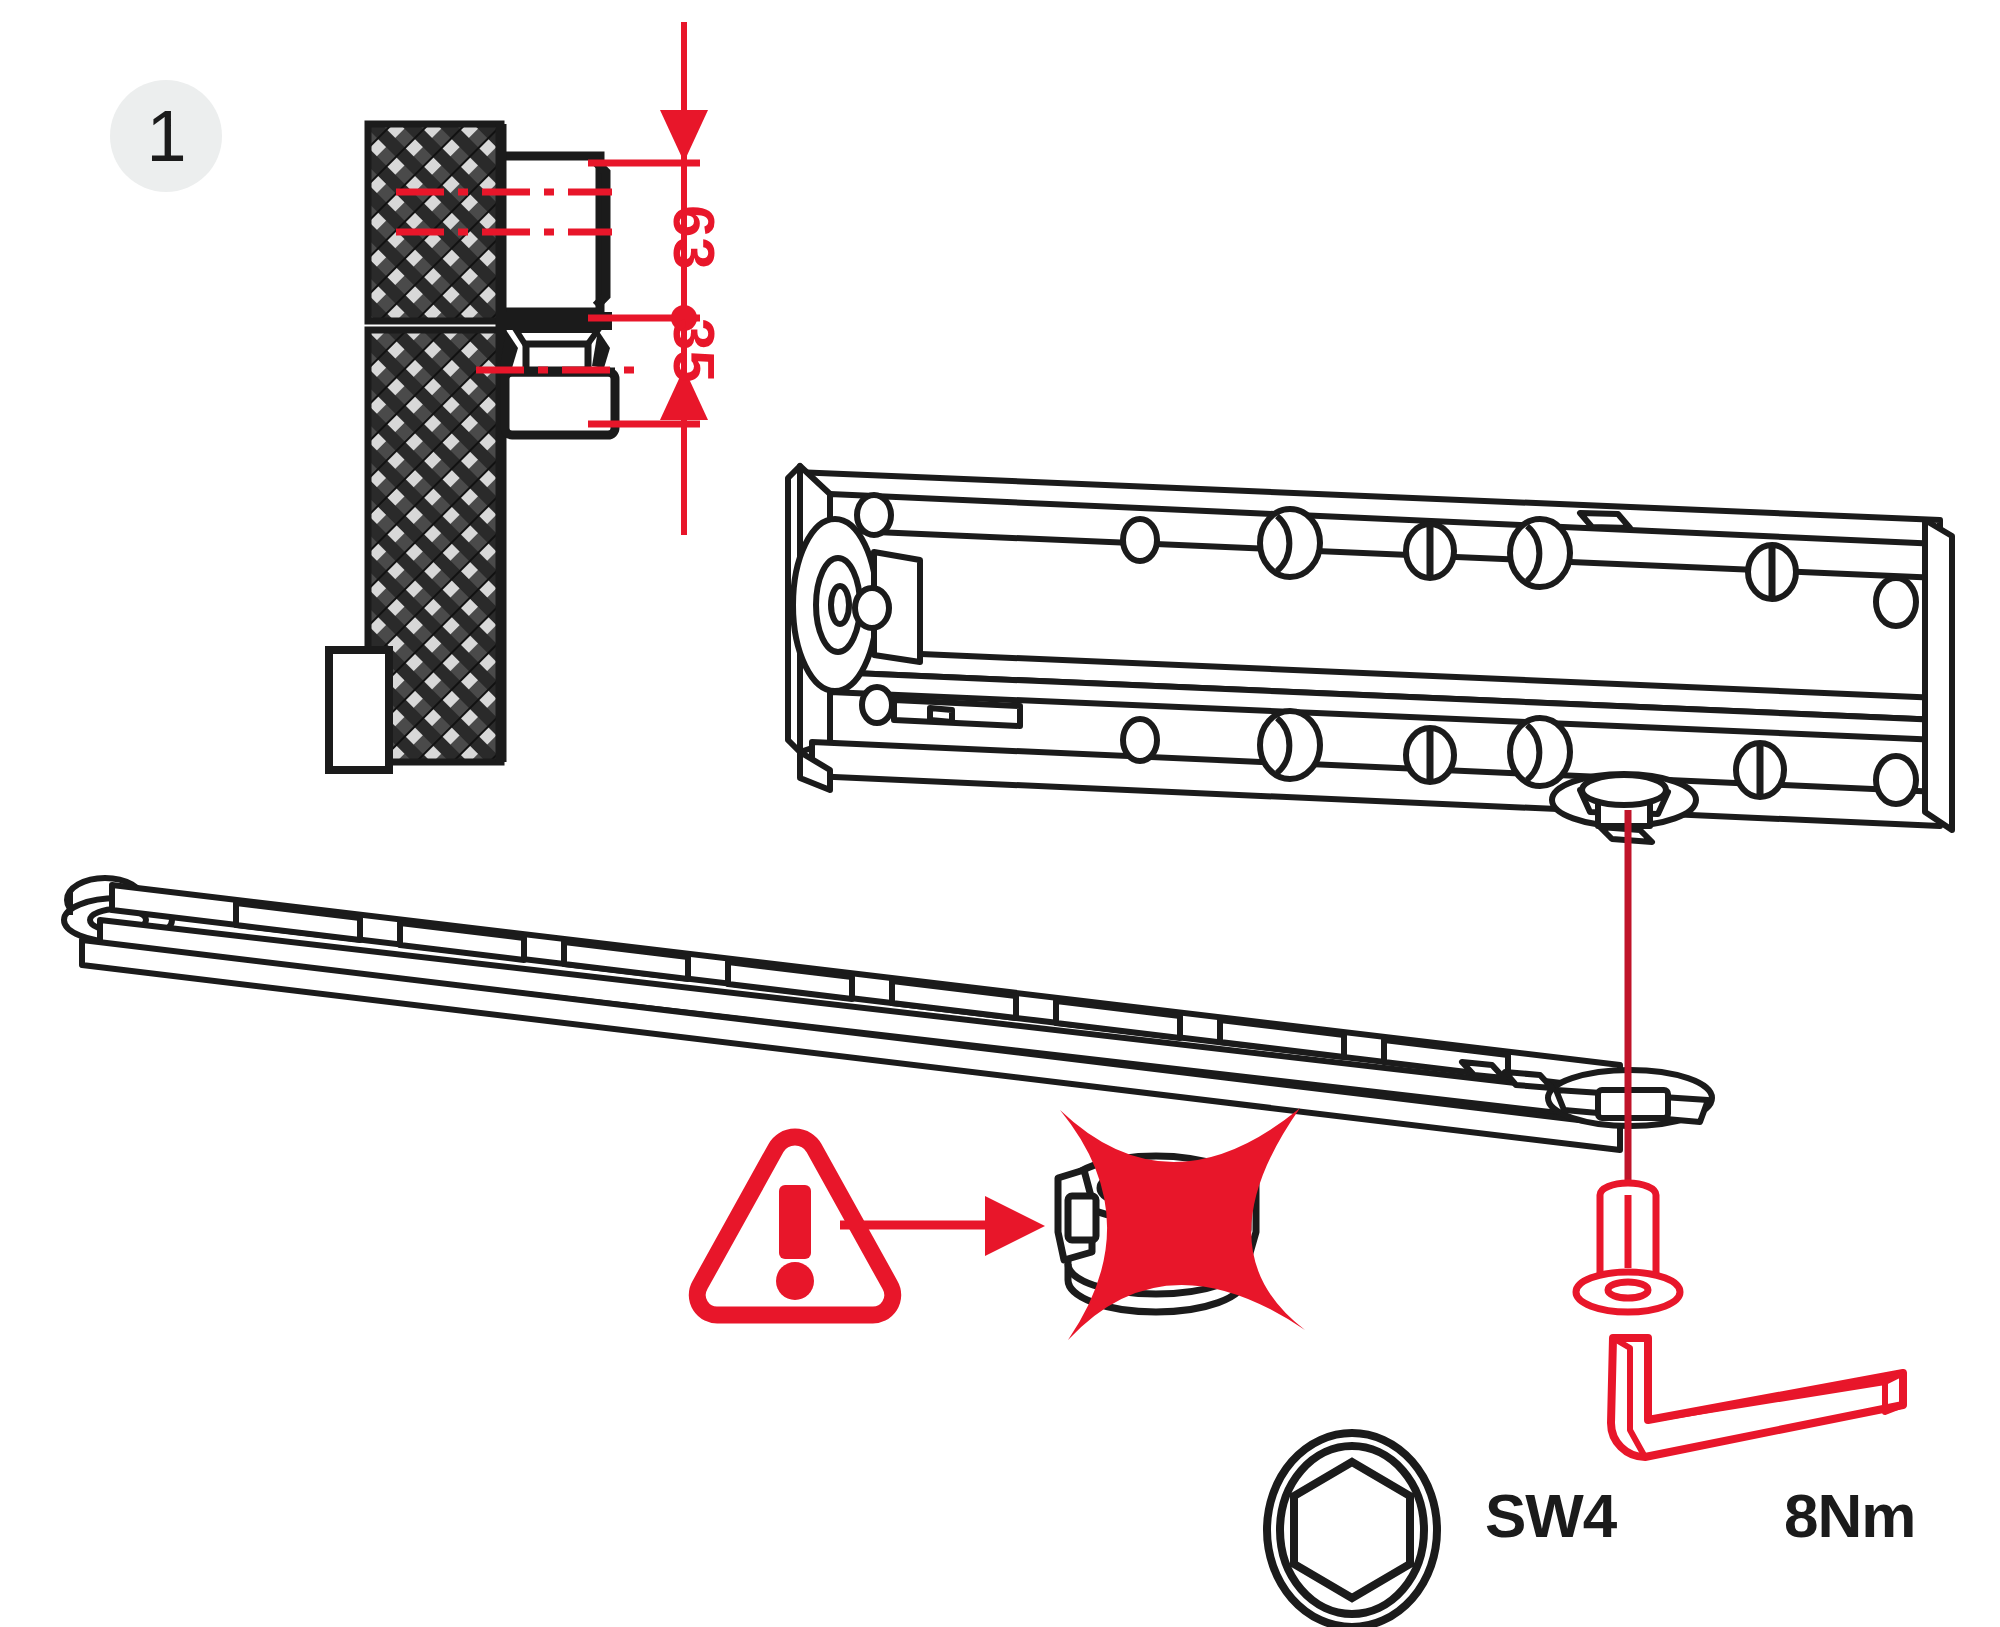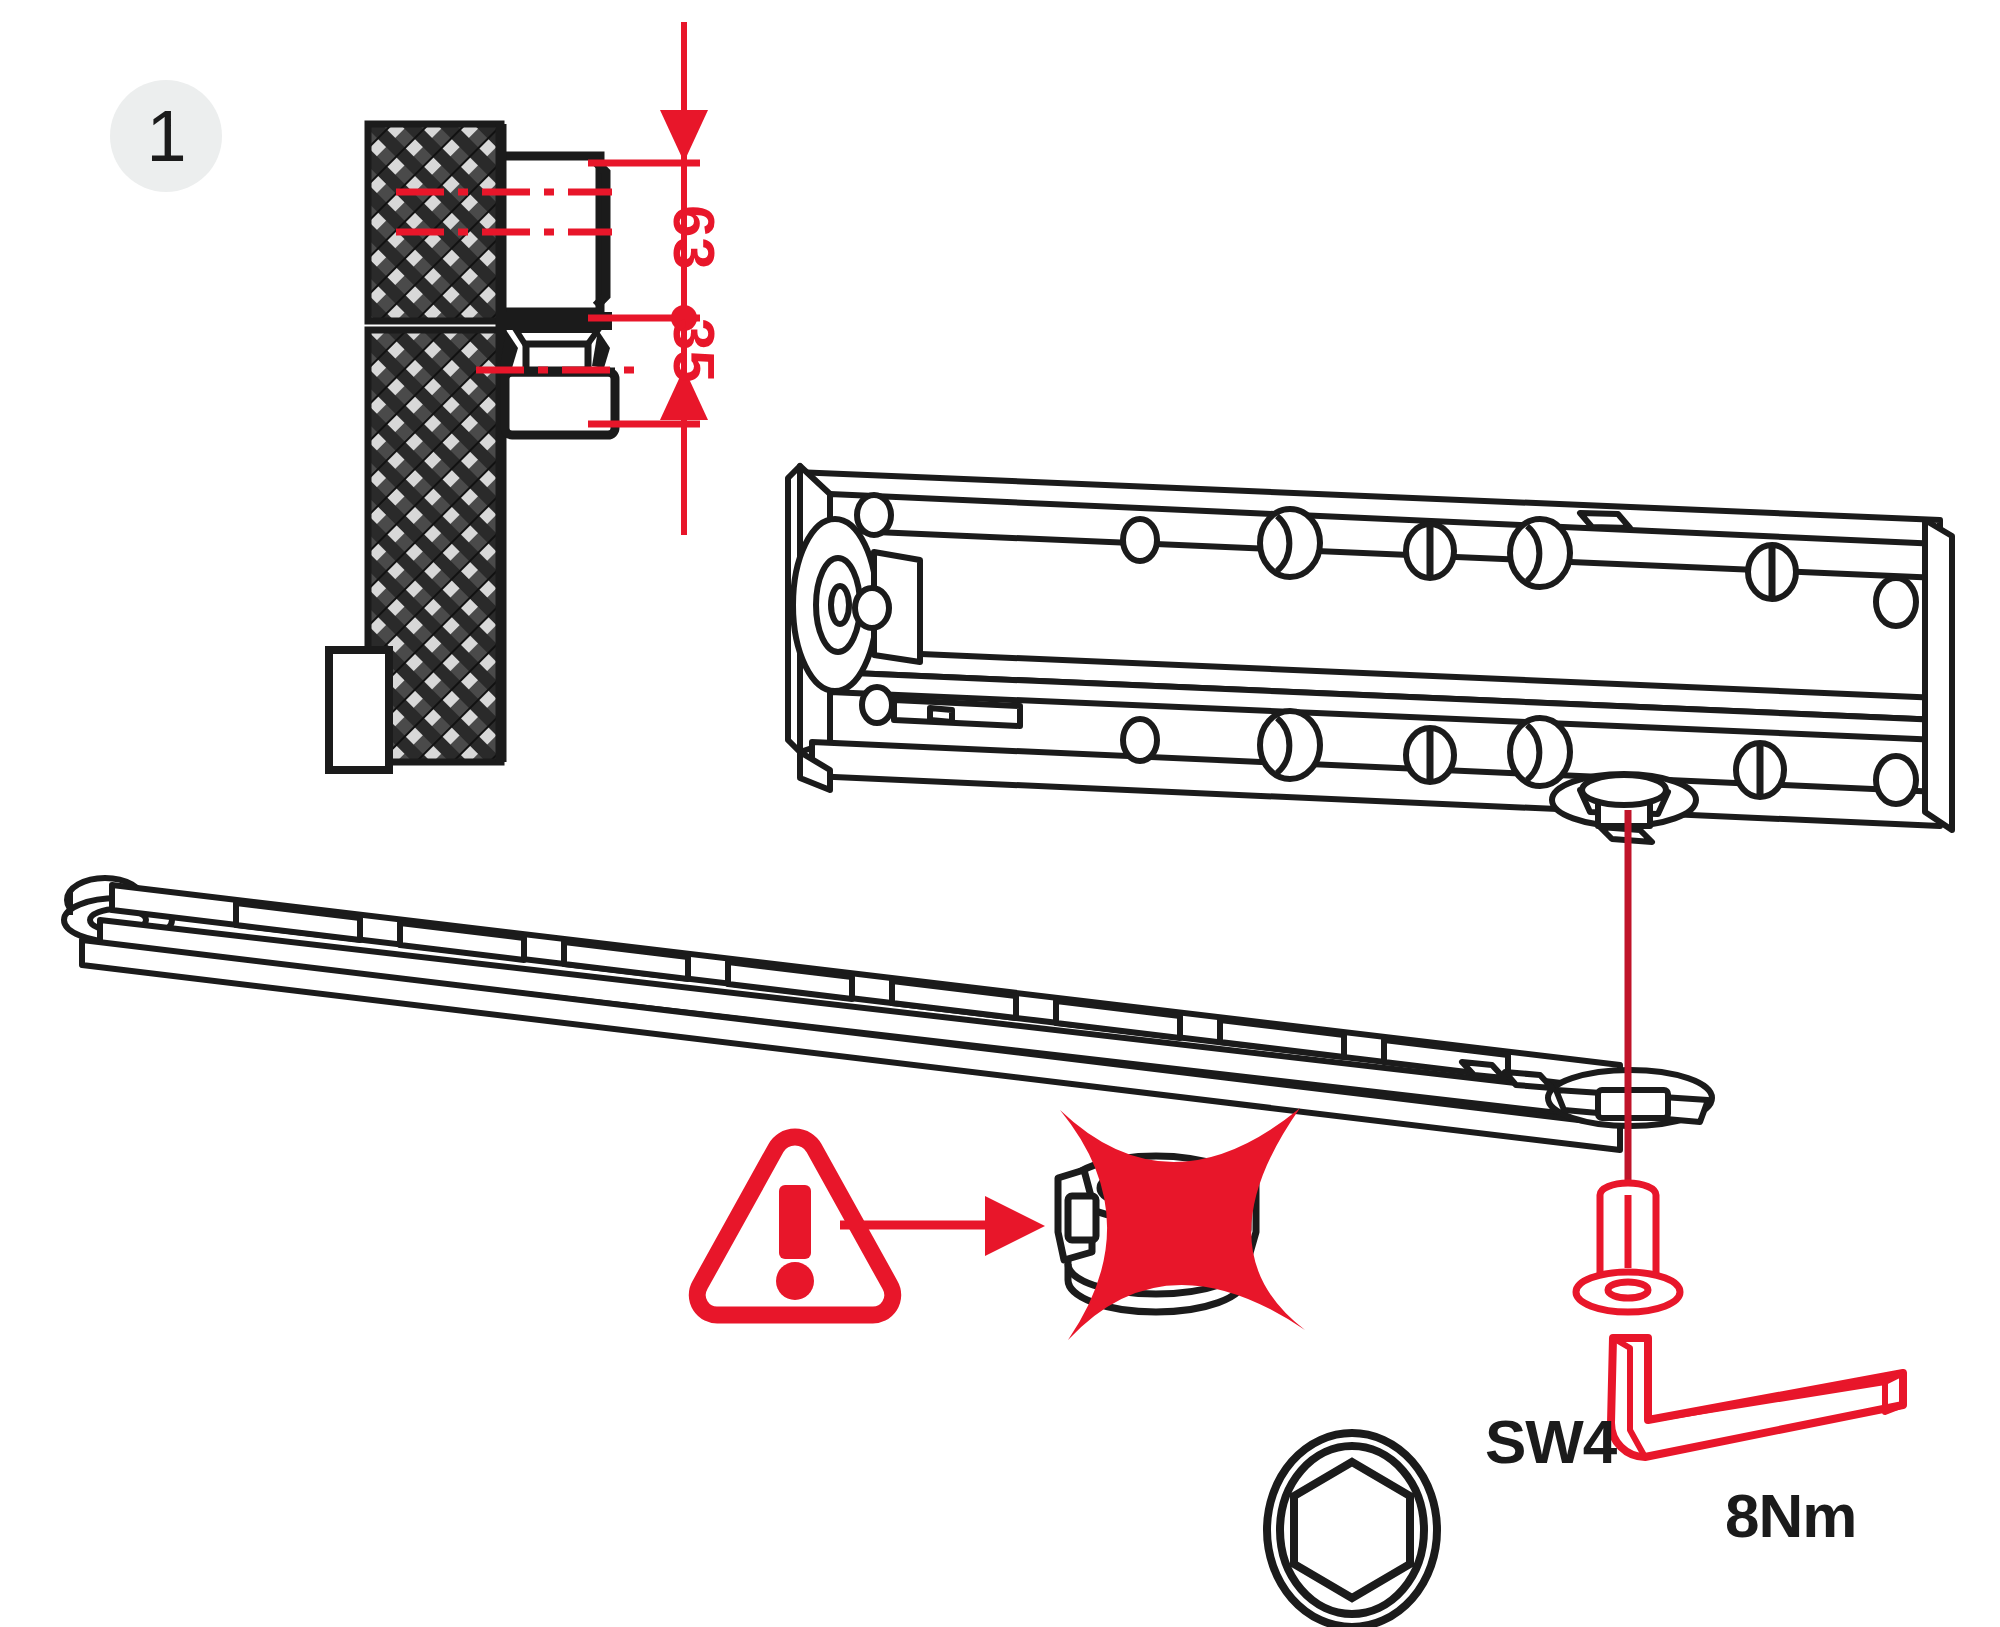--- a/index.html
+++ b/index.html
@@ -46,22 +46,22 @@
   }
   .tool-text {
     position: absolute;
     font-family: "Liberation Sans", sans-serif;
     font-size: 62px;
     font-weight: 700;
     color: #1b1b1b;
     letter-spacing: -1px;
     white-space: nowrap;
   }
-  #sw-label { left: 1485px; top: 1406px; }
-  #torque-label { left: 1725px; top: 1480px; }
+  #sw-label { left: 1485px; top: 1480px; }
+  #torque-label { left: 1784px; top: 1480px; }
   .dim-text {
     position: absolute;
     font-family: "Liberation Sans", sans-serif;
     font-size: 58px;
     font-weight: 700;
     color: #e8162a;
     white-space: nowrap;
     transform-origin: left top;
   }
   #dim-63 { left: 728px; top: 205px; transform: rotate(90deg); }

